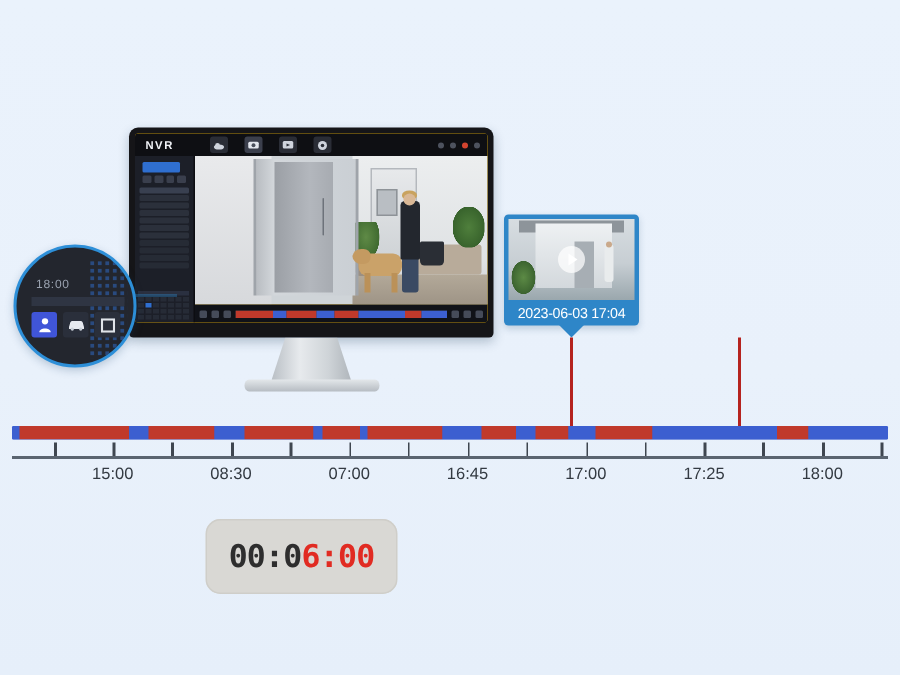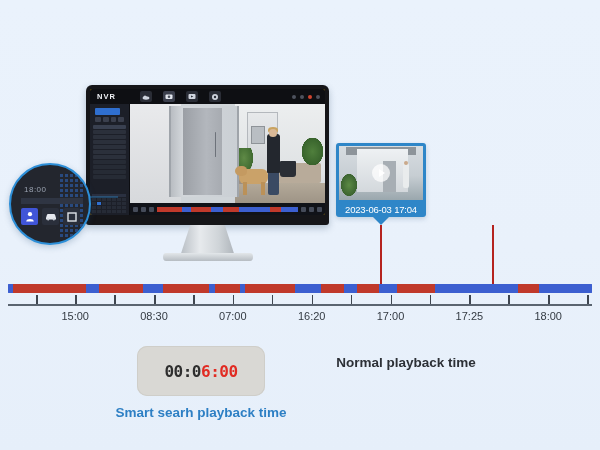--- a/index.html
+++ b/index.html
@@ -518,21 +518,21 @@
     height: 50px;
     background: #d9d8d4;
     border-radius: 10px;
     display: flex;
     align-items: center;
     justify-content: center;
     box-shadow: inset 0 0 0 1px #cfcec9;
   }
   .clock-digits {
     font-family: "DejaVu Sans Mono", monospace;
-    font-size: 16px;
+    font-size: 21px;
     font-weight: bold;
     letter-spacing: -.5px;
     white-space: nowrap;
   }
   .d-dark { color: #2e2e2e; }
   .d-red { color: #e12b22; }
   .clock-label {
     margin-top: 9px;
     font-size: 13.5px;
     font-weight: bold;
@@ -775,31 +775,29 @@
         <span class="tl-tick" style="left: 58.7%;"></span>
         <span class="tl-tick" style="left: 65.5%;"></span>
         <span class="tl-tick" style="left: 72.2%;"></span>
         <span class="tl-tick" style="left: 79%;"></span>
         <span class="tl-tick" style="left: 85.7%;"></span>
         <span class="tl-tick" style="left: 92.5%;"></span>
         <span class="tl-tick" style="left: 99.2%;"></span>
         <span class="tl-label" style="left: 11.5%;">15:00</span>
         <span class="tl-label" style="left: 25%;">08:30</span>
         <span class="tl-label" style="left: 38.5%;">07:00</span>
-        <span class="tl-label" style="left: 52%;">16:20</span>
+        <span class="tl-label" style="left: 52%;">16:45</span>
         <span class="tl-label" style="left: 65.5%;">17:00</span>
         <span class="tl-label" style="left: 79%;">17:25</span>
         <span class="tl-label" style="left: 92.5%;">18:00</span>
       </div>
   </div>
 
   <div class="clock-wrap c-left">
     <div class="clock-box">
       <span class="clock-digits"><span class="d-dark">00:0</span><span class="d-red">6:00</span></span>
     </div>
-    <div class="clock-label blue">Smart searh playback time</div>
   </div>
 
   <div class="clock-wrap c-right">
-    <div class="clock-label dark">Normal playback time</div>
   </div>
 
 </div>
 
 </body></html>

